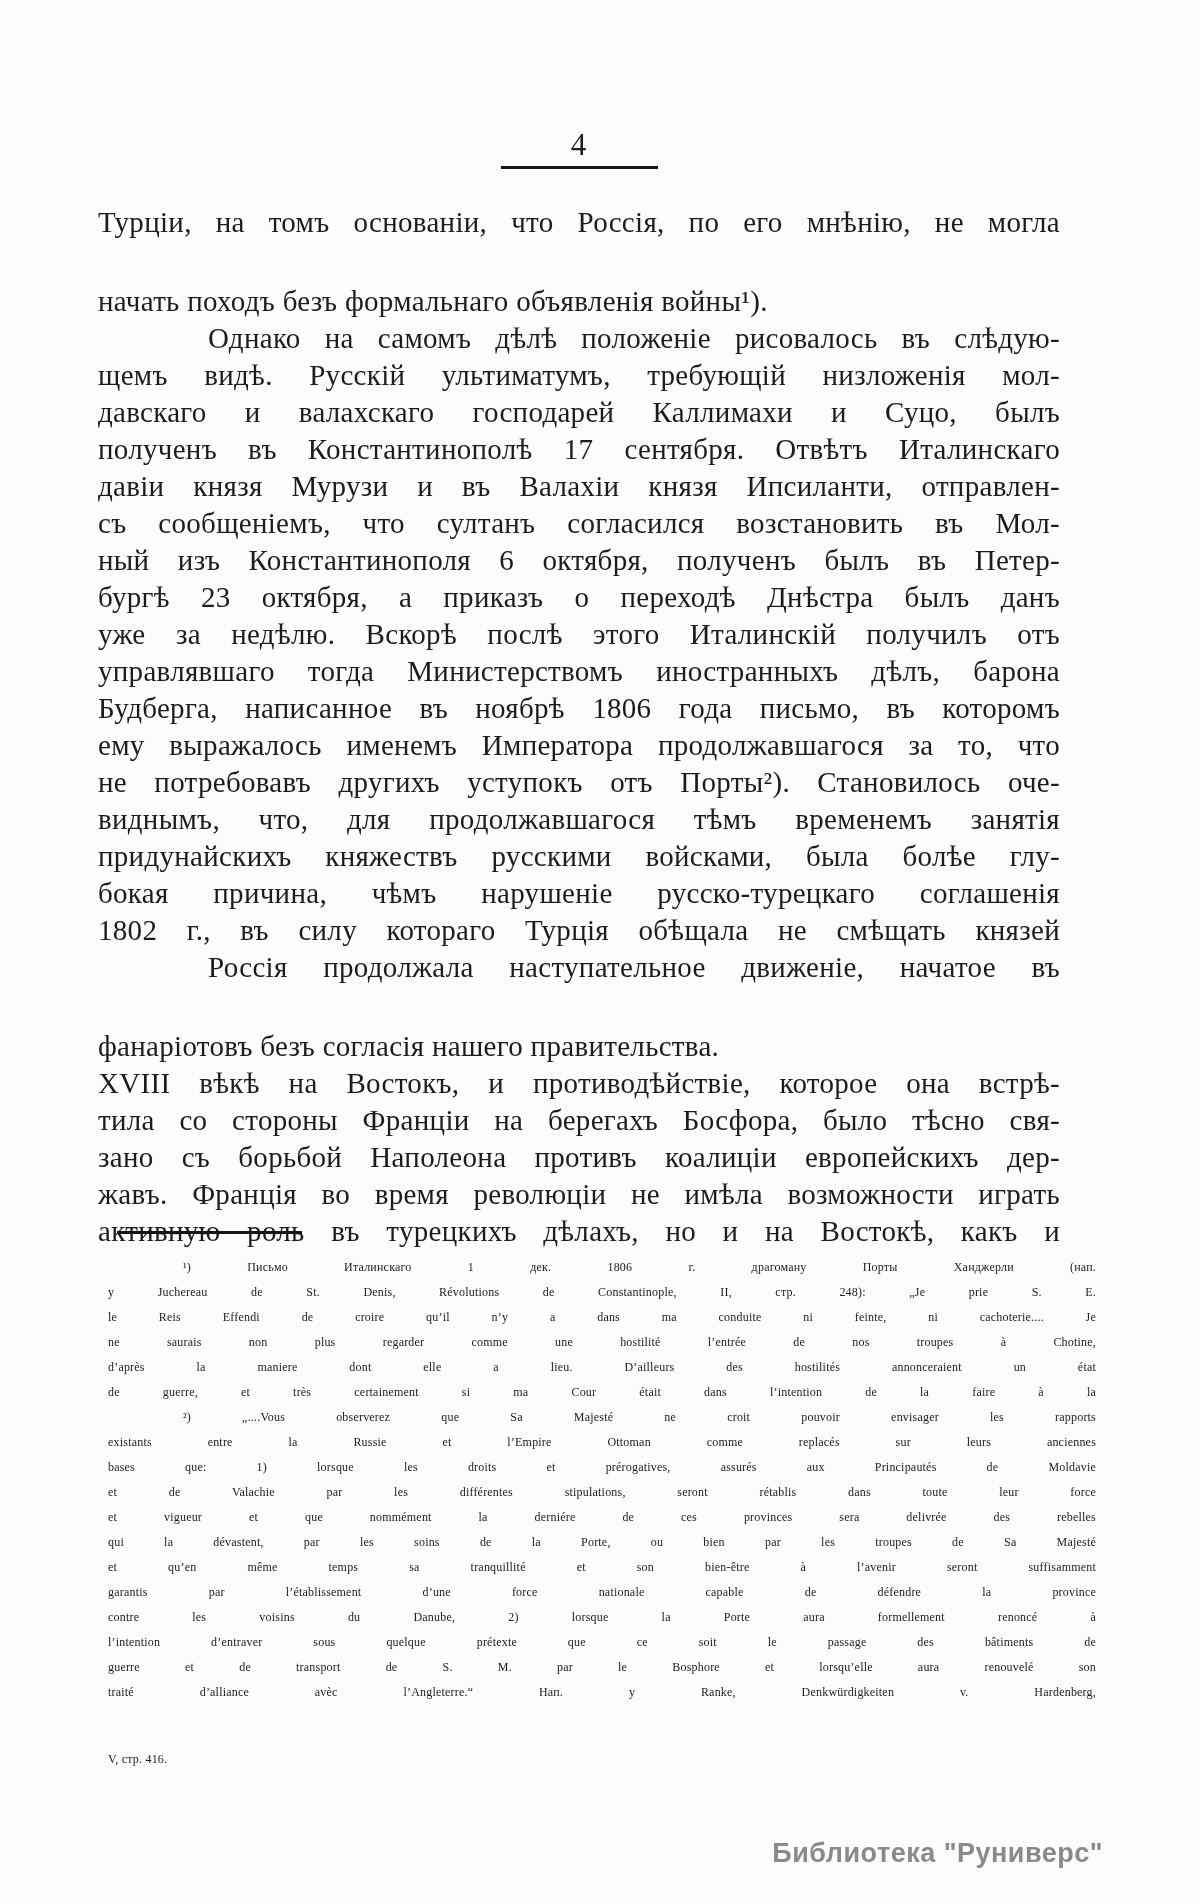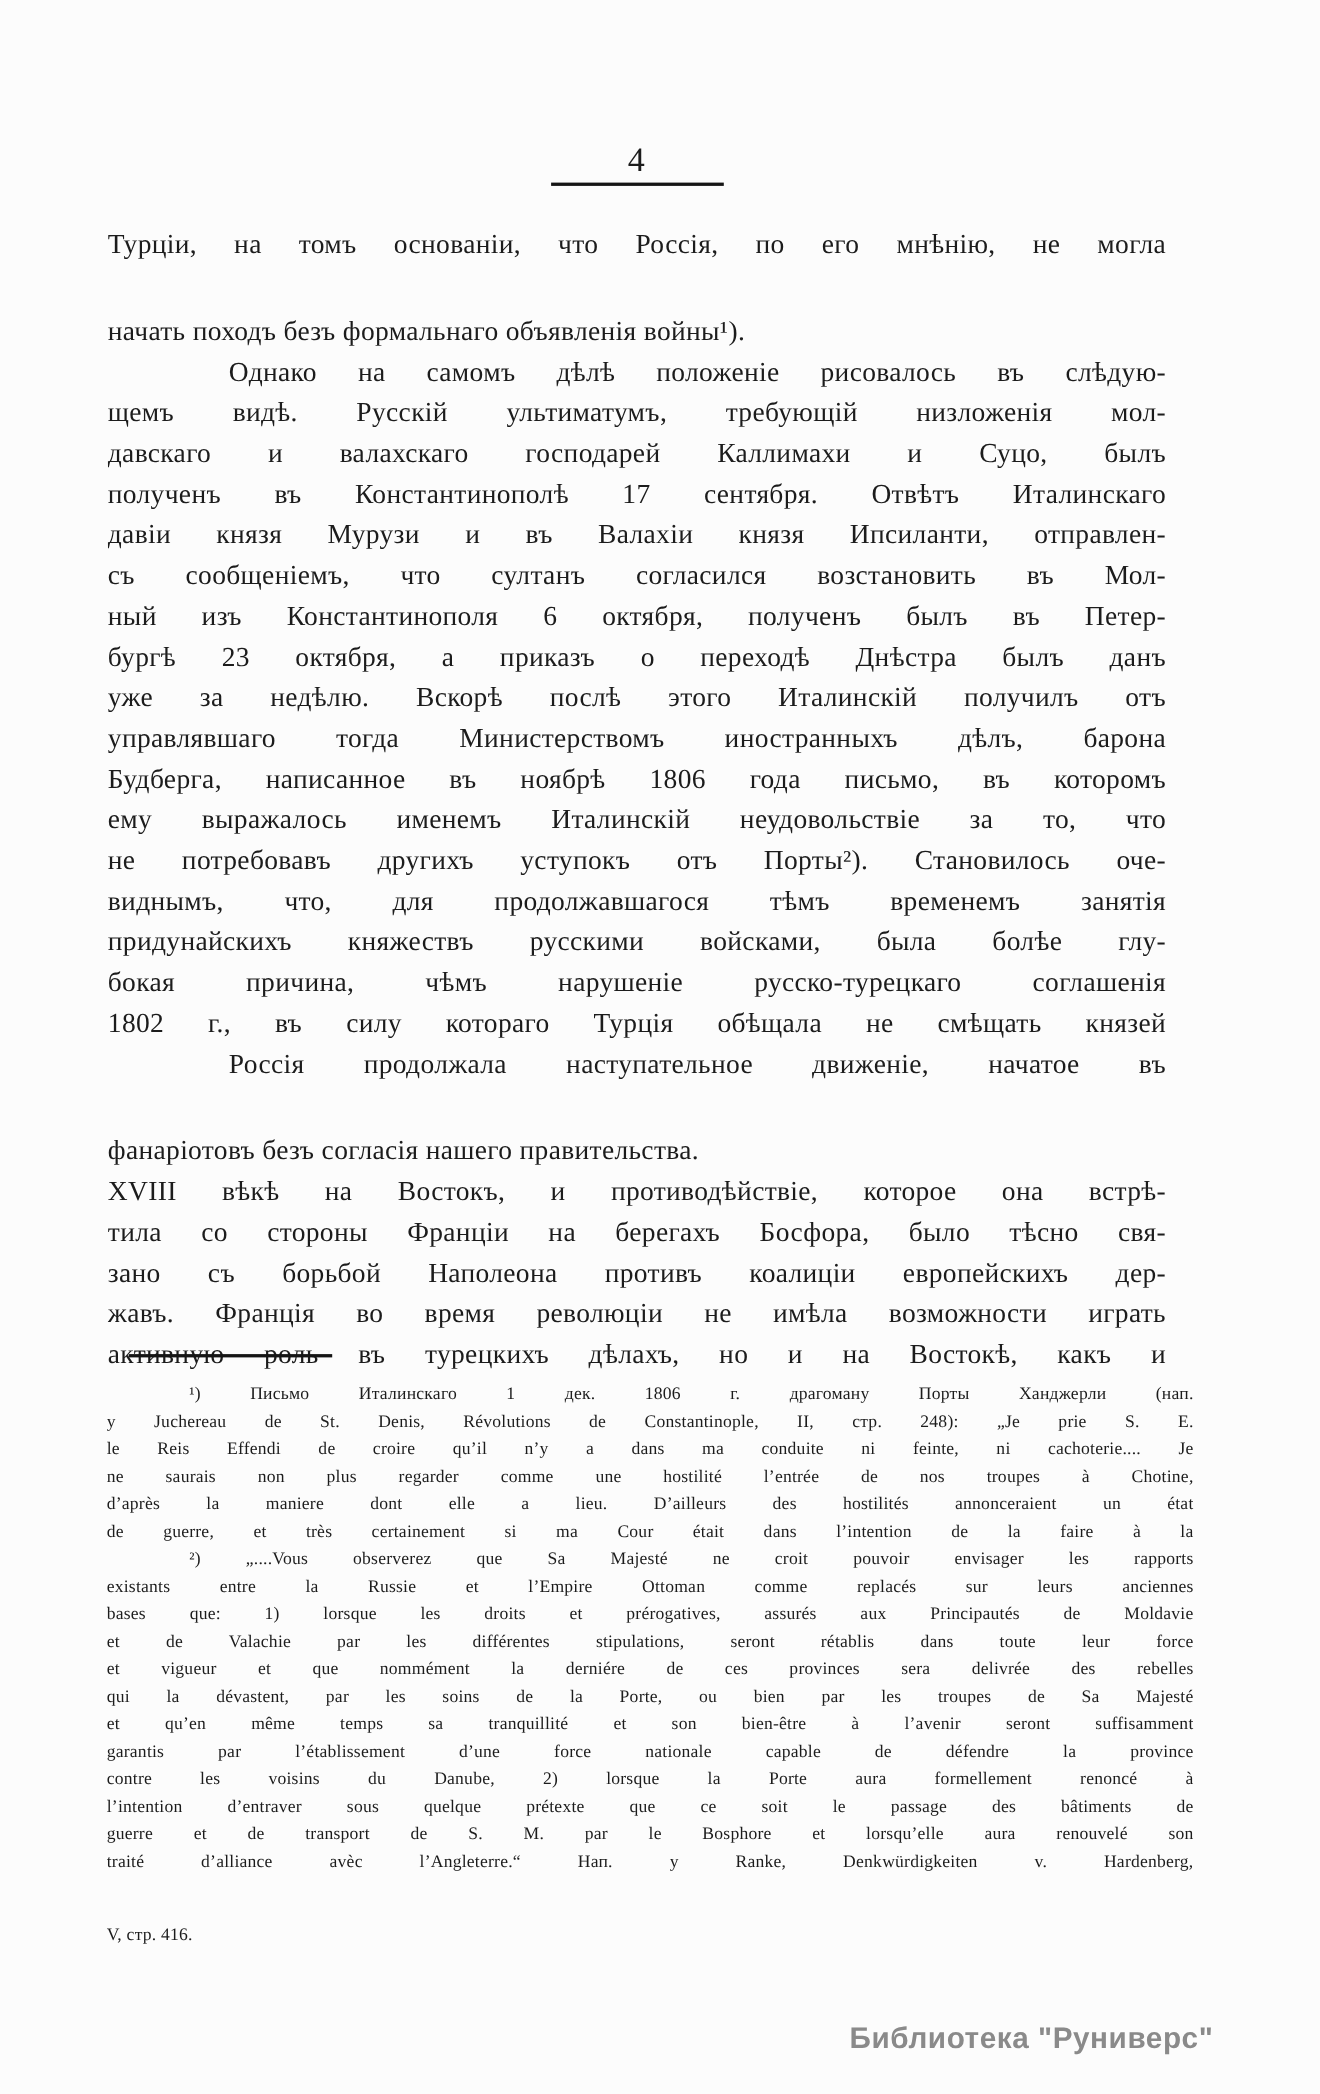--- a/index.html
+++ b/index.html
@@ -22,41 +22,41 @@
     font-size:31px;line-height:34px;font-weight:normal;
     letter-spacing:1px;
   }
   .page-number-rule{
     margin:4px auto 0 auto;width:157px;height:3px;background:#151515;
   }
 
   
   .main-text{
     position:absolute;left:98px;top:204px;width:962px;
-    font-size:25px;line-height:37px;
+    font-size:29px;line-height:37px;
     letter-spacing:0.3px;
   }
   .line{
     text-align:justify;
     text-align-last:justify;
     height:37px;overflow:hidden;
   }
   .line.para-end{text-align-last:left;margin-top:42px;}
   .main-text .line.indent{text-indent:110px;}
 
   
   .footnote-rule{
     position:absolute;left:117px;top:1231px;width:185px;height:3px;
     background:#151515;
   }
 
   
   .footnotes{
-    position:absolute;left:97px;top:1255px;width:988px;
-    font-size:16px;line-height:25px;
+    position:absolute;left:108px;top:1255px;width:988px;
+    font-size:12px;line-height:25px;
     letter-spacing:0.2px;
   }
   .footnotes .line{height:25px;}
   .footnotes .line.indent{text-indent:75px;}
 
   
   .watermark{
     position:absolute;right:97px;top:1838px;
     font-family:"Liberation Sans","DejaVu Sans",sans-serif;
     font-size:27px;font-weight:bold;color:#8a8a8a;
@@ -80,21 +80,21 @@
       <div class="line">щемъ видѣ. Русскій ультиматумъ, требующій низложенія мол-</div>
       <div class="line">давскаго и валахскаго господарей Каллимахи и Суцо, былъ</div>
       <div class="line">полученъ въ Константинополѣ 17 сентября. Отвѣтъ Италинскаго</div>
       <div class="line">давіи князя Мурузи и въ Валахіи князя Ипсиланти, отправлен-</div>
       <div class="line">съ сообщеніемъ, что султанъ согласился возстановить въ Мол-</div>
       <div class="line">ный изъ Константинополя 6 октября, полученъ былъ въ Петер-</div>
       <div class="line">бургѣ 23 октября, а приказъ о переходѣ Днѣстра былъ данъ</div>
       <div class="line">уже за недѣлю. Вскорѣ послѣ этого Италинскій получилъ отъ</div>
       <div class="line">управлявшаго тогда Министерствомъ иностранныхъ дѣлъ, барона</div>
       <div class="line">Будберга, написанное въ ноябрѣ 1806 года письмо, въ которомъ</div>
-      <div class="line">ему выражалось именемъ Италинскій неудовольствіе за то, что</div>
+      <div class="line">ему выражалось именемъ Императора продолжавшагося за то, что</div>
       <div class="line">не потребовавъ другихъ уступокъ отъ Порты²). Становилось оче-</div>
       <div class="line">виднымъ, что, для продолжавшагося тѣмъ временемъ занятія</div>
       <div class="line">придунайскихъ княжествъ русскими войсками, была болѣе глу-</div>
       <div class="line">бокая причина, чѣмъ нарушеніе русско-турецкаго соглашенія</div>
       <div class="line">1802 г., въ силу котораго Турція обѣщала не смѣщать князей</div>
       <div class="line indent">Россія продолжала наступательное движеніе, начатое въ</div>
       <div class="line para-end">фанаріотовъ безъ согласія нашего правительства.</div>
       <div class="line">XVIII вѣкѣ на Востокъ, и противодѣйствіе, которое она встрѣ-</div>
       <div class="line">тила со стороны Франціи на берегахъ Босфора, было тѣсно свя-</div>
       <div class="line">зано съ борьбой Наполеона противъ коалиціи европейскихъ дер-</div>

